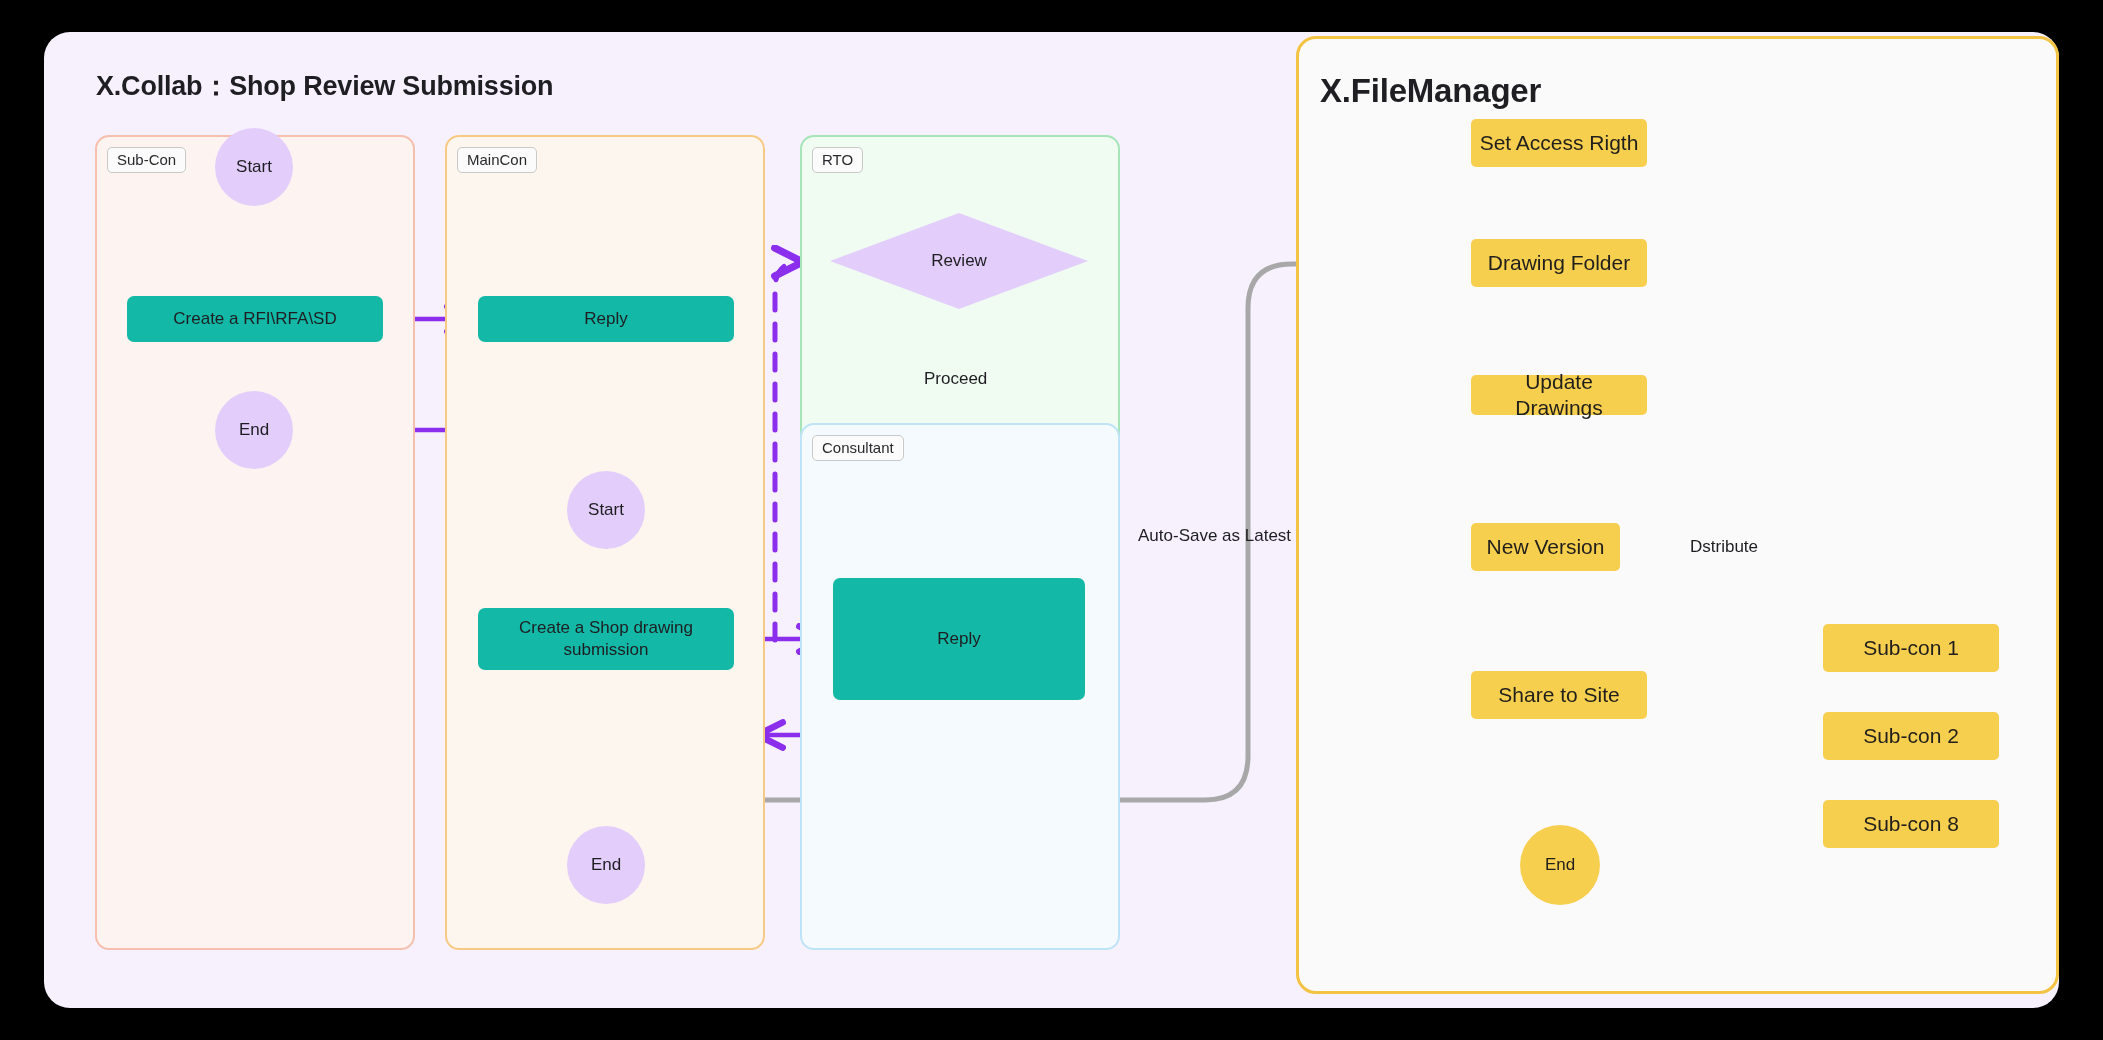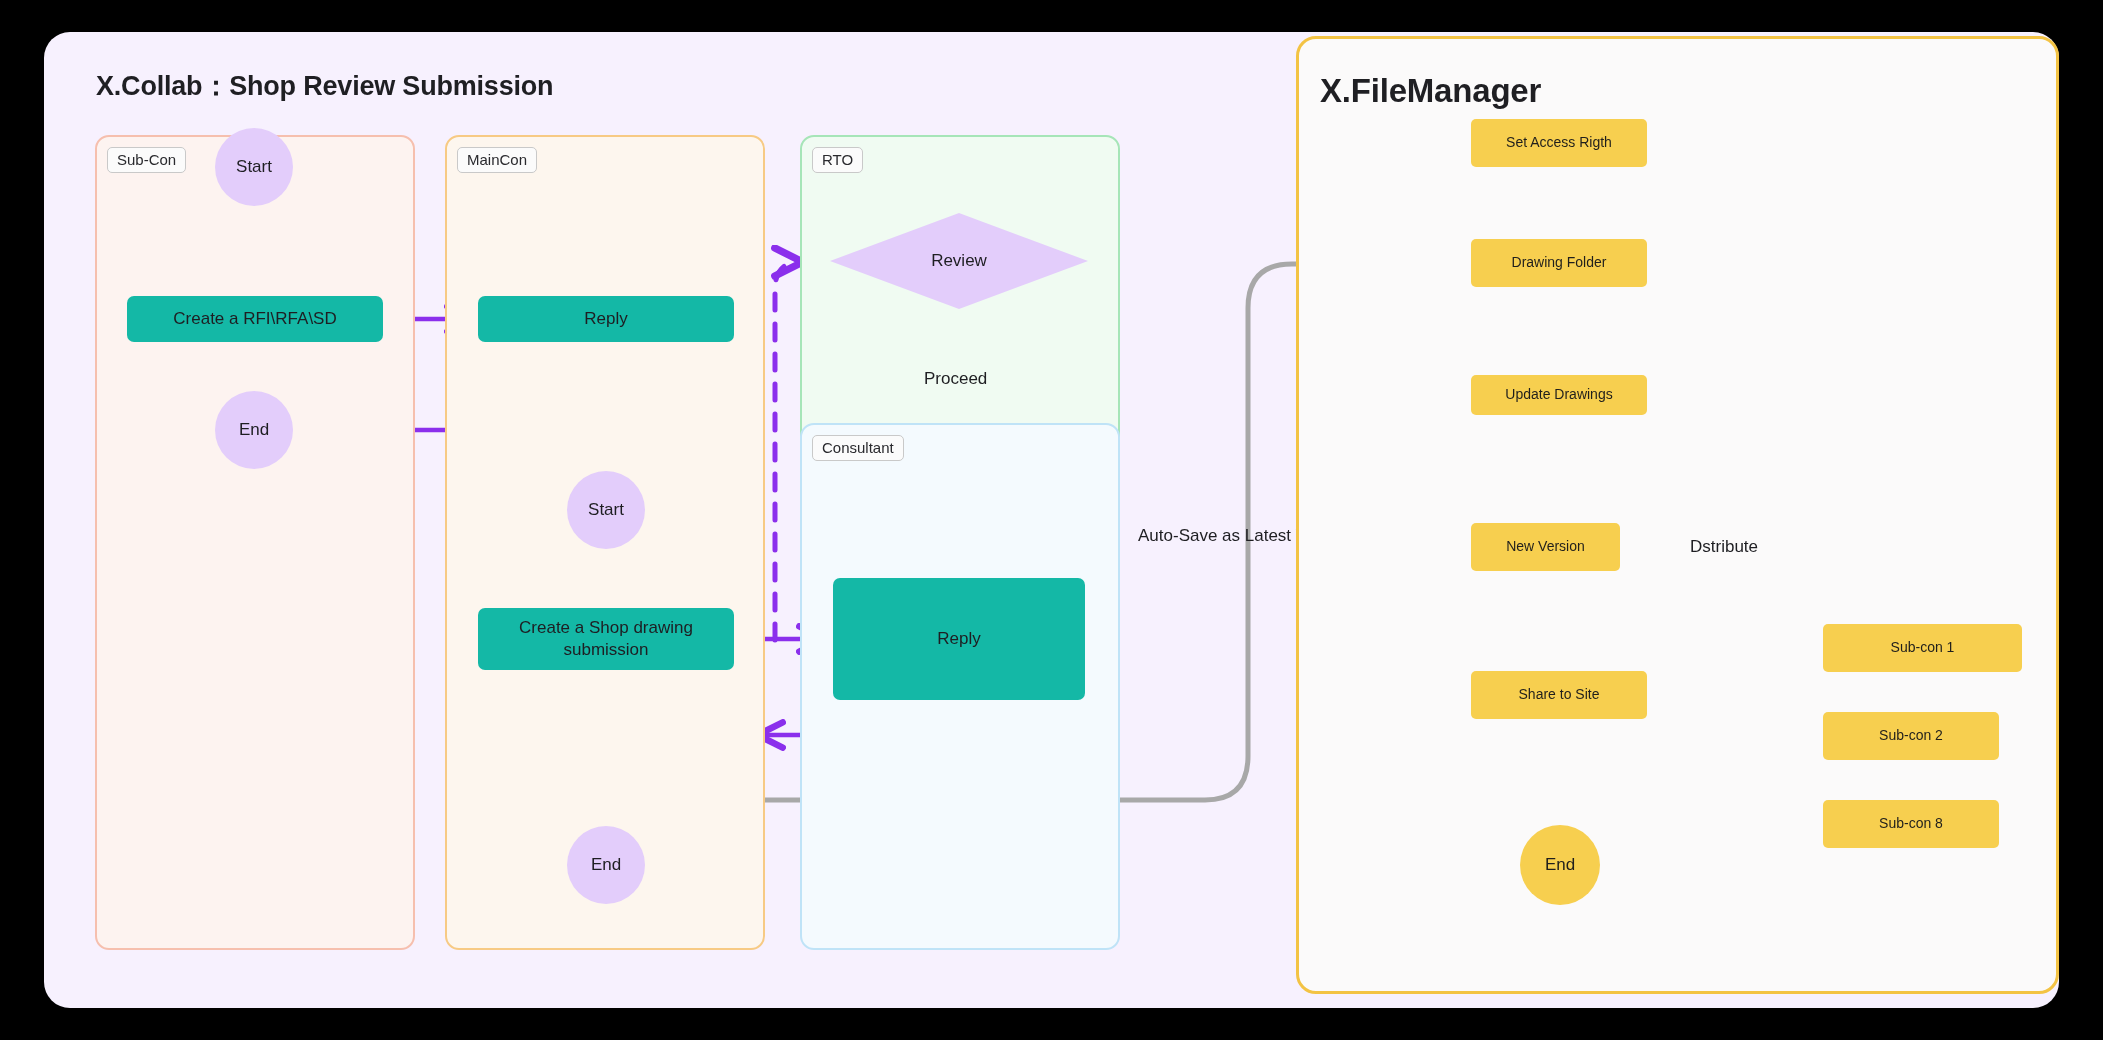--- a/index.html
+++ b/index.html
@@ -53,21 +53,21 @@
   .diamond-wrap{position:absolute;}
   .diamond-shape{
     position:absolute;inset:0;background:#e3cdfb;
     clip-path:polygon(50% 0%,100% 50%,50% 100%,0% 50%);
   }
   .diamond-label{
     position:absolute;inset:0;display:flex;align-items:center;justify-content:center;
     font-size:17px;color:#1e1e22;
   }
   .yrect{
-    background:#f7cf4f;border-radius:5px;font-size:14px;color:#201f1c;
+    background:#f7cf4f;border-radius:5px;font-size:21px;color:#201f1c;
     padding:4px 8px;line-height:1.25;
   }
   .ycircle{background:#f7cf4f;border-radius:50%;font-size:17px;color:#201f1c;}
 
   
   .edge-label{
     position:absolute;font-size:17px;color:#1e1e22;white-space:nowrap;
   }
 
   
@@ -210,19 +210,19 @@
   <div class="node yrect" style="left:1471px;top:375px;width:176px;height:40px;">Update Drawings</div>
 
   <div class="node yrect" style="left:1471px;top:523px;width:149px;height:48px;">New Version</div>
 
   <div class="node yrect" style="left:1471px;top:671px;width:176px;height:48px;">Share to Site</div>
 
   <div class="node ycircle" style="left:1520px;top:825px;width:80px;height:80px;">End</div>
 
   <div class="edge-label" style="left:1690px;top:537px;">Dstribute</div>
 
-  <div class="node yrect" style="left:1823px;top:624px;width:199px;height:48px;">Sub-con 1</div>
+  <div class="node yrect" style="left:1823px;top:624px;width:176px;height:48px;">Sub-con 1</div>
 
   <div class="node yrect" style="left:1823px;top:712px;width:176px;height:48px;">Sub-con 2</div>
 
   <div class="node yrect" style="left:1823px;top:800px;width:176px;height:48px;">Sub-con 8</div>
 
 </div>
 
 </body></html>

